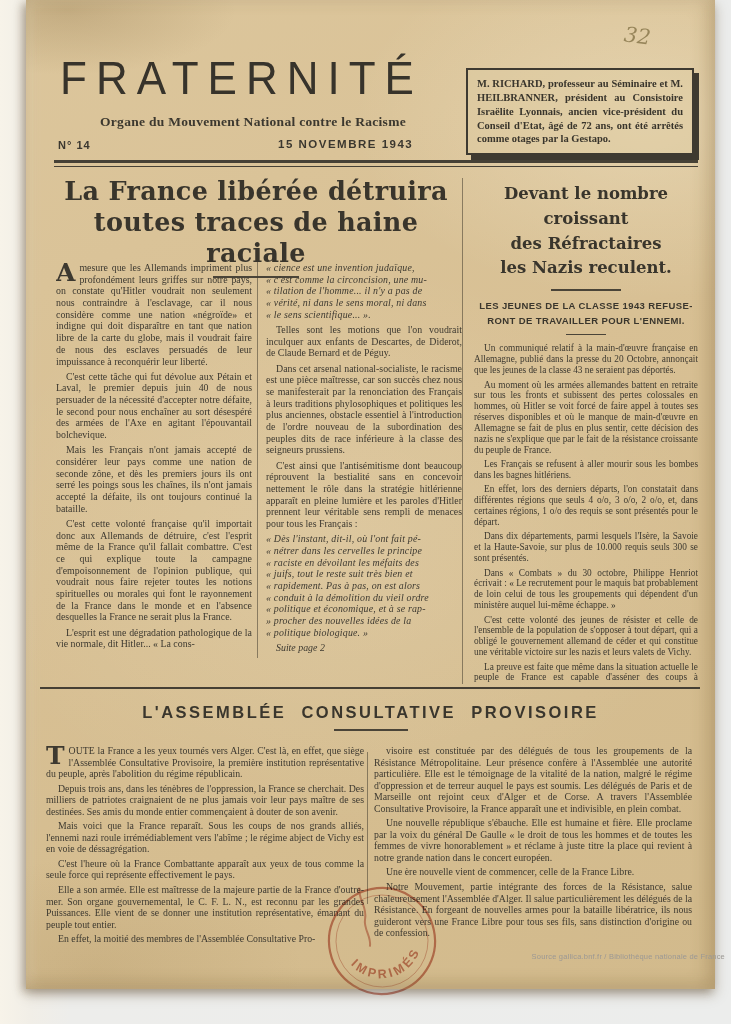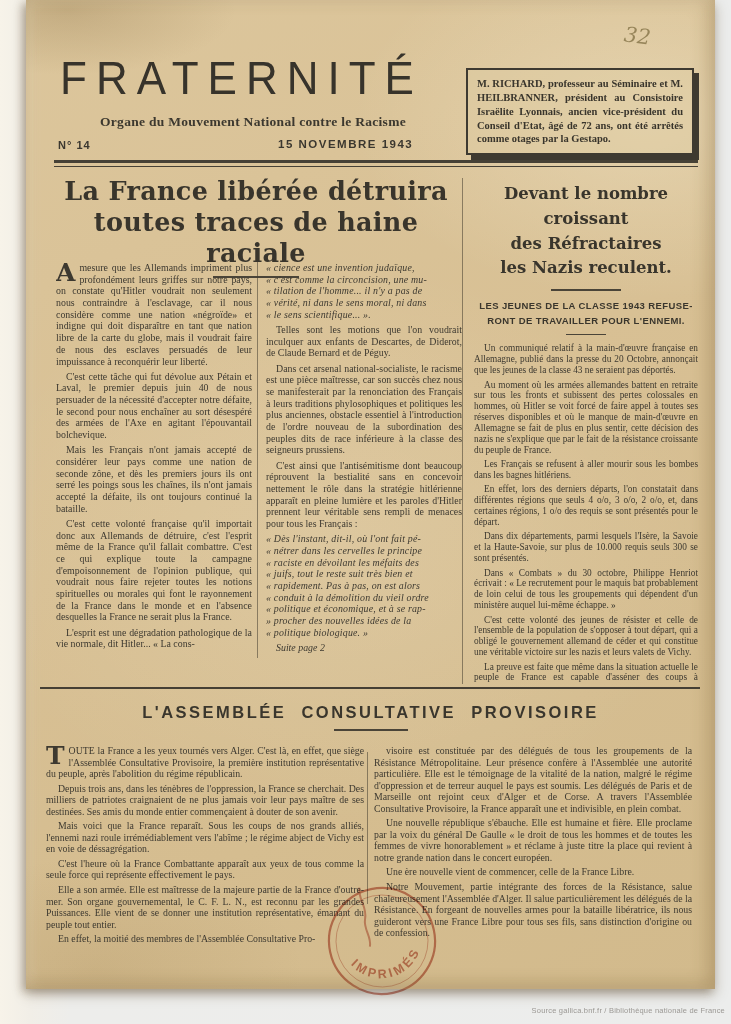--- a/index.html
+++ b/index.html
@@ -64,21 +64,21 @@
     letter-spacing:2.5px;word-spacing:8px;color:#3a362d;}
   .as-rule{width:74px;height:2px;background:#4a4438;margin:7px auto 0;}
   .as-col1{left:20px;top:745px;width:318px;height:214px;}
   .as-col2{left:348px;top:745px;width:318px;height:214px;}
   .as-vr{left:341px;top:752px;height:152px;}
   .abody p{font-size:9.8px;line-height:1.18;margin:0 0 3px;text-align:justify;text-indent:12px;color:#3d3930;}
   .abody p.has-drop{text-indent:0;}
   
   .stamp{left:297px;top:882px;width:118px;height:118px;opacity:.6;mix-blend-mode:multiply;transform:rotate(-12deg);}
   
-  .source{right:6px;top:1006px;font-family:"Liberation Sans",sans-serif;font-size:7.5px;color:#9b9894;letter-spacing:.2px;text-align:right;}
+  .source{right:6px;top:952px;font-family:"Liberation Sans",sans-serif;font-size:7.5px;color:#9b9894;letter-spacing:.2px;text-align:right;}
 </style>
 </head>
 <body>
 
 <div class="scan">
   <div class="paper">
 
     <div class="abs pencil">32</div>
 
     <h1 class="abs mast-title">FRATERNITÉ</h1>

